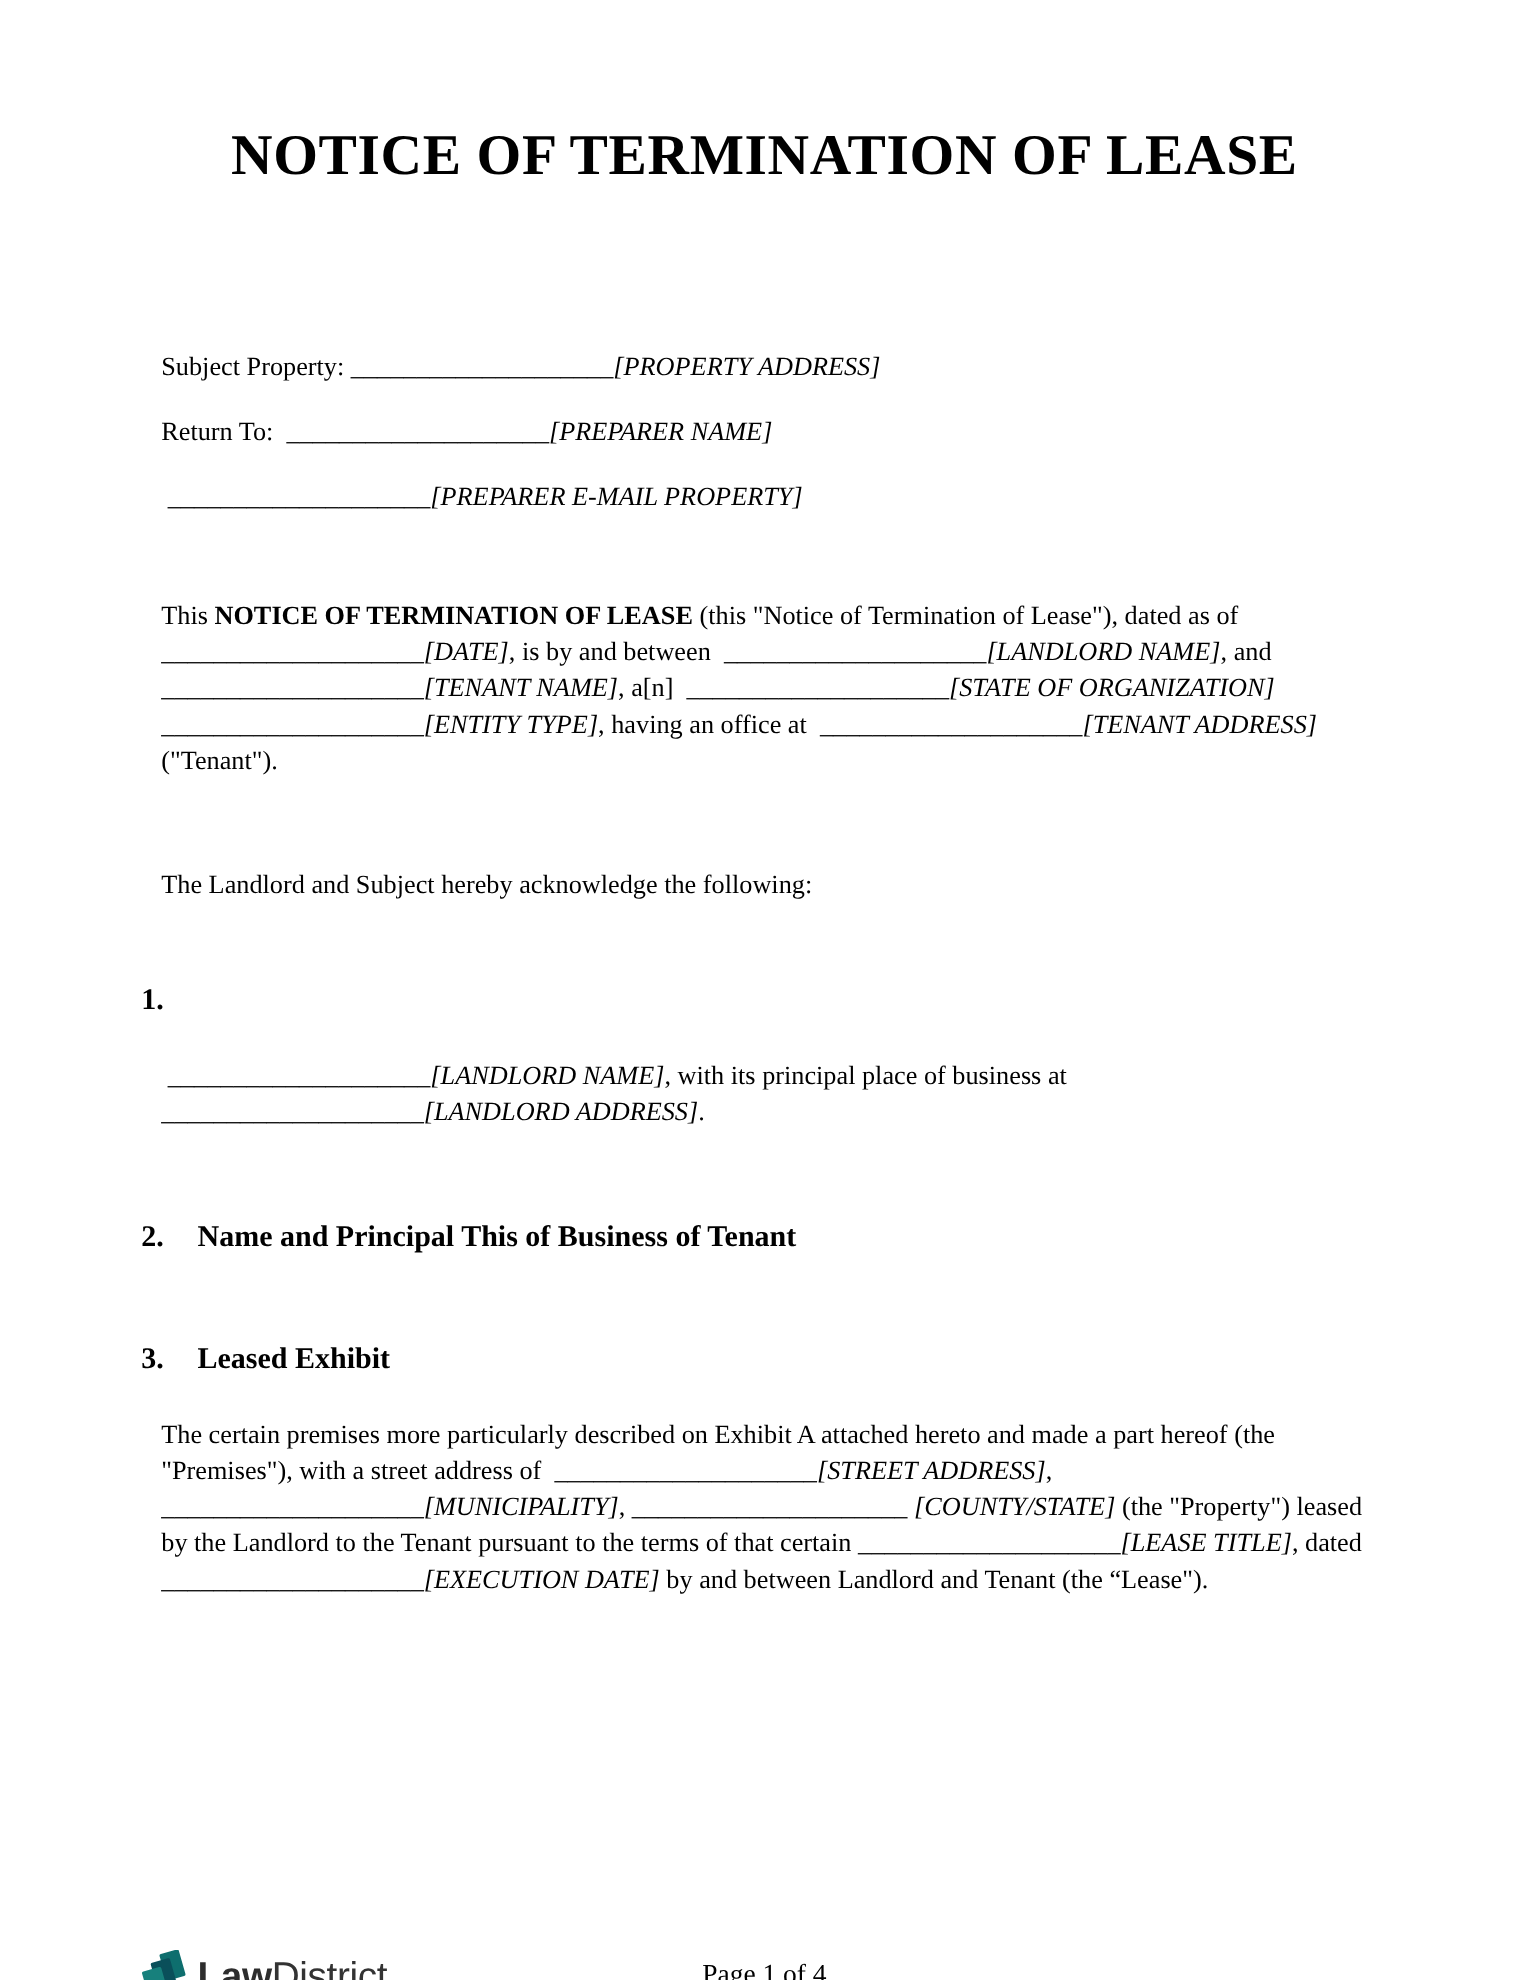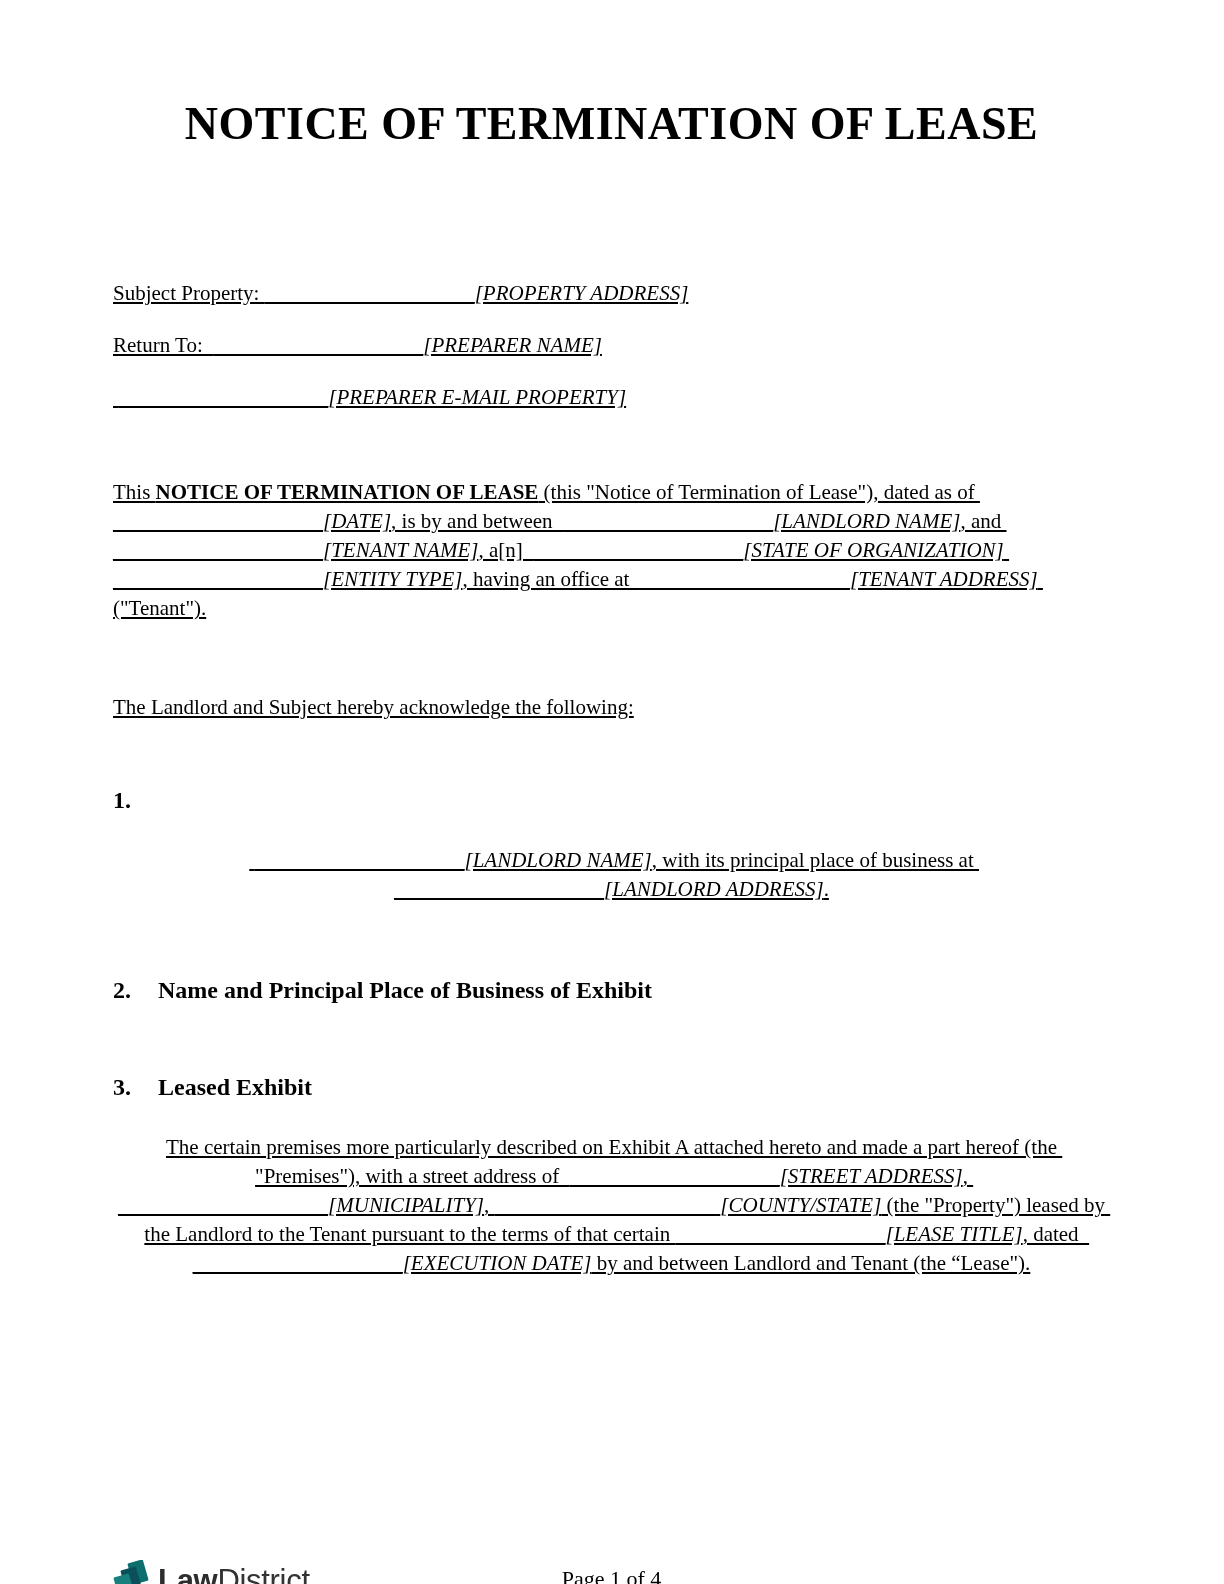--- a/index.html
+++ b/index.html
@@ -21,42 +21,41 @@
     font-size: 46px;
     font-weight: bold;
     text-align: center;
     line-height: 1.2;
     letter-spacing: 0.5px;
   }
   .para {
     font-size: 21px;
     line-height: 29px;
     white-space: pre-wrap;
-    margin: 0;
-    text-decoration: underline;
+    margin: 16px;
   }
   .b { font-weight: bold; }
   .i { font-style: italic; }
   .fields { margin-top: 128px; }
   .field-line { margin-bottom: 23px; }
   .intro { margin-top: 66px; }
   .acknowledge { margin-top: 70px; }
   .section { margin-top: 0; }
   .section-heading {
     display: flex;
     align-items: baseline;
     font-size: 24px;
     font-weight: bold;
     line-height: 29px;
   }
   .sec-num { width: 45px; flex: none; }
   .sec-1 { margin-top: 64px; }
   .sec-2 { margin-top: 72px; }
   .sec-3 { margin-top: 68px; }
-  .section-body { margin-top: 31px; text-align: center; }
+  .section-body { margin-top: 31px; }
   .footer {
     position: absolute;
     left: 113px; right: 114px;
     top: 1462px;
     height: 48px;
   }
   .brand {
     position: absolute;
     left: 0; top: 2px;
     display: flex;
@@ -96,21 +95,21 @@
   <div class="section sec-1">
     <div class="section-heading">
       <span class="sec-num">1.</span>
     </div>
     <p class="para section-body"><span> </span><span>____________________</span><span class="i">[LANDLORD NAME]</span><span>, with its principal place of business at </span><span>____________________</span><span class="i">[LANDLORD ADDRESS]</span><span>.</span></p>
   </div>
 
   <div class="section sec-2">
     <div class="section-heading">
       <span class="sec-num">2.</span>
-      <span>Name and Principal Place of Business of Exhibit</span>
+      <span>Name and Principal This of Business of Tenant</span>
     </div>
   </div>
 
   <div class="section sec-3">
     <div class="section-heading">
       <span class="sec-num">3.</span>
       <span>Leased Exhibit</span>
     </div>
     <p class="para section-body"><span>The certain premises more particularly described on Exhibit A attached hereto and made a part hereof (the "Premises"), with a street address of  </span><span>____________________</span><span class="i">[STREET ADDRESS]</span><span>, </span><span>____________________</span><span class="i">[MUNICIPALITY]</span><span>, </span><span>_____________________</span><span> </span><span class="i">[COUNTY/STATE]</span><span> (the "Property") leased by the Landlord to the Tenant pursuant to the terms of that certain </span><span>____________________</span><span class="i">[LEASE TITLE]</span><span>, dated  </span><span>____________________</span><span class="i">[EXECUTION DATE]</span><span> by and between Landlord and Tenant (the “Lease").</span></p>
   </div>

